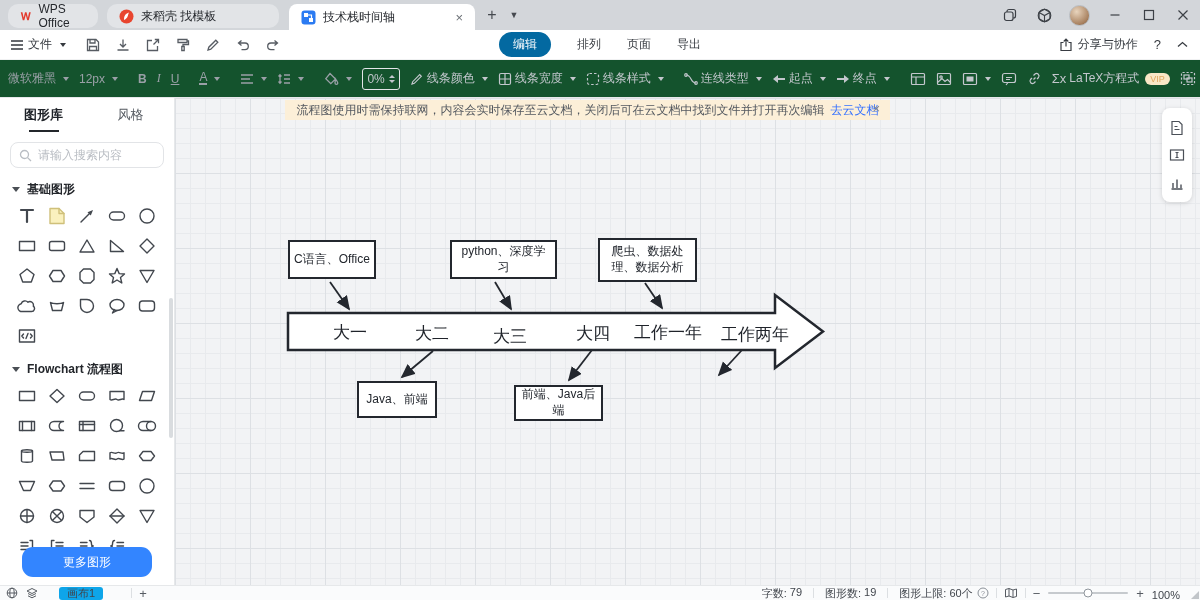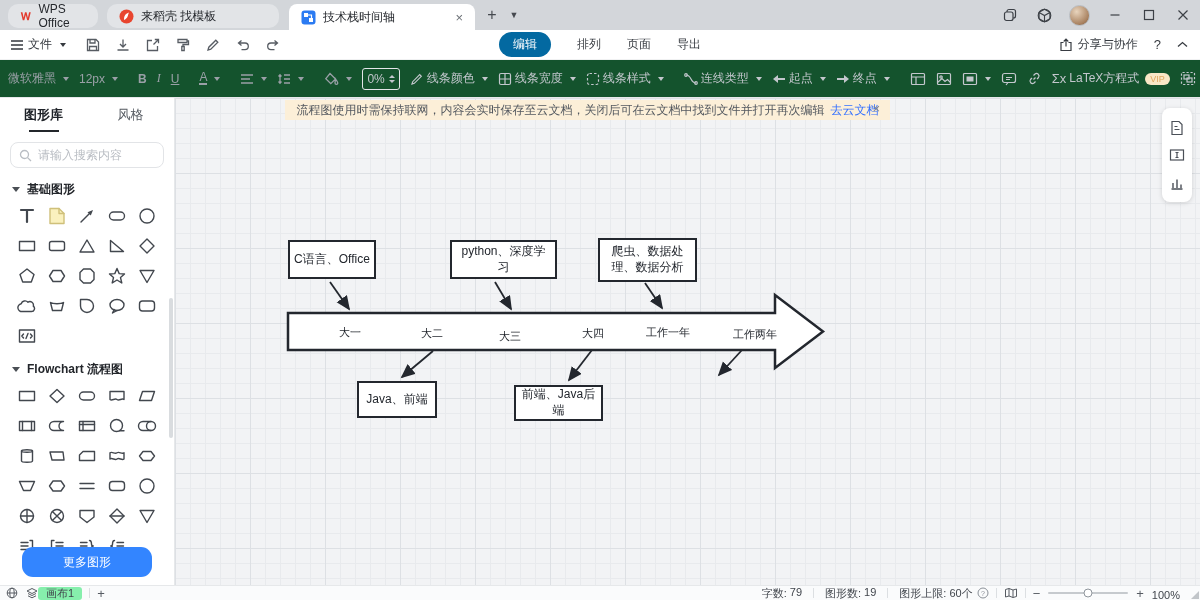--- a/index.html
+++ b/index.html
@@ -78,29 +78,29 @@
       linear-gradient(#e8eaed 1px, transparent 1px),
       linear-gradient(90deg,#e8eaed 1px, transparent 1px);
     background-size:75px 75px,75px 75px,15px 15px,15px 15px;}
   #notice{position:absolute;left:110px;top:2px;width:605px;height:20px;background:#fcefd8;
     display:flex;align-items:center;justify-content:center;gap:6px;color:#53585f;font-size:12px;}
   #notice .link{color:#3370ff;}
   #notice .nx{margin-left:10px;color:#80858c;font-size:13px;position:absolute;right:10px;top:1px;}
   #diagram-svg{position:absolute;left:0;top:0;}
   .dbox{position:absolute;background:#fff;border:2px solid #23272e;color:#23272e;display:flex;
     align-items:center;justify-content:center;text-align:center;font-size:12px;line-height:1.3;padding:1px 4px;}
-  .tl-label{position:absolute;transform:translate(-50%,-50%);font-size:11px;font-weight:500;color:#1f232a;white-space:nowrap;}
+  .tl-label{position:absolute;transform:translate(-50%,-50%);font-size:17px;font-weight:500;color:#1f232a;white-space:nowrap;}
   #right-panel{position:absolute;right:8px;top:10px;width:30px;height:94px;background:#fff;border-radius:8px;
     box-shadow:0 1px 5px rgba(0,0,0,.14);display:flex;flex-direction:column;align-items:center;
     justify-content:space-evenly;color:#4a4f57;}
 
   
   #statusbar{height:15px;background:#fafbfc;border-top:1px solid #e6e8ea;display:flex;align-items:center;
     font-size:11px;color:#40454c;padding:0 6px;position:relative;}
-  #canvas-tab{background:#86efac;border-radius:3px;padding:0 8px;height:13px;line-height:13px;margin:0 0;}
+  #canvas-tab{background:#0ea5e9;border-radius:3px;padding:0 8px;height:13px;line-height:13px;margin:0 21px;}
   .ssep{width:1px;height:10px;background:#dcdfe2;margin:0 7px;}
   #status-right{margin-left:auto;display:flex;align-items:center;}
   .stat{display:flex;gap:3px;margin:0 4px;}
   #zoom-slider{width:80px;height:2px;background:#c6cace;border-radius:1px;position:relative;margin:0 8px;}
   #zoom-thumb{position:absolute;left:50%;top:50%;transform:translate(-50%,-50%);width:9px;height:9px;
     border-radius:50%;background:#fff;border:1px solid #8f959c;}
   #corner-grip{position:absolute;right:1px;bottom:1px;width:0;height:0;
     border-left:8px solid transparent;border-bottom:8px solid #c1c5c9;}
 </style>
 </head>

